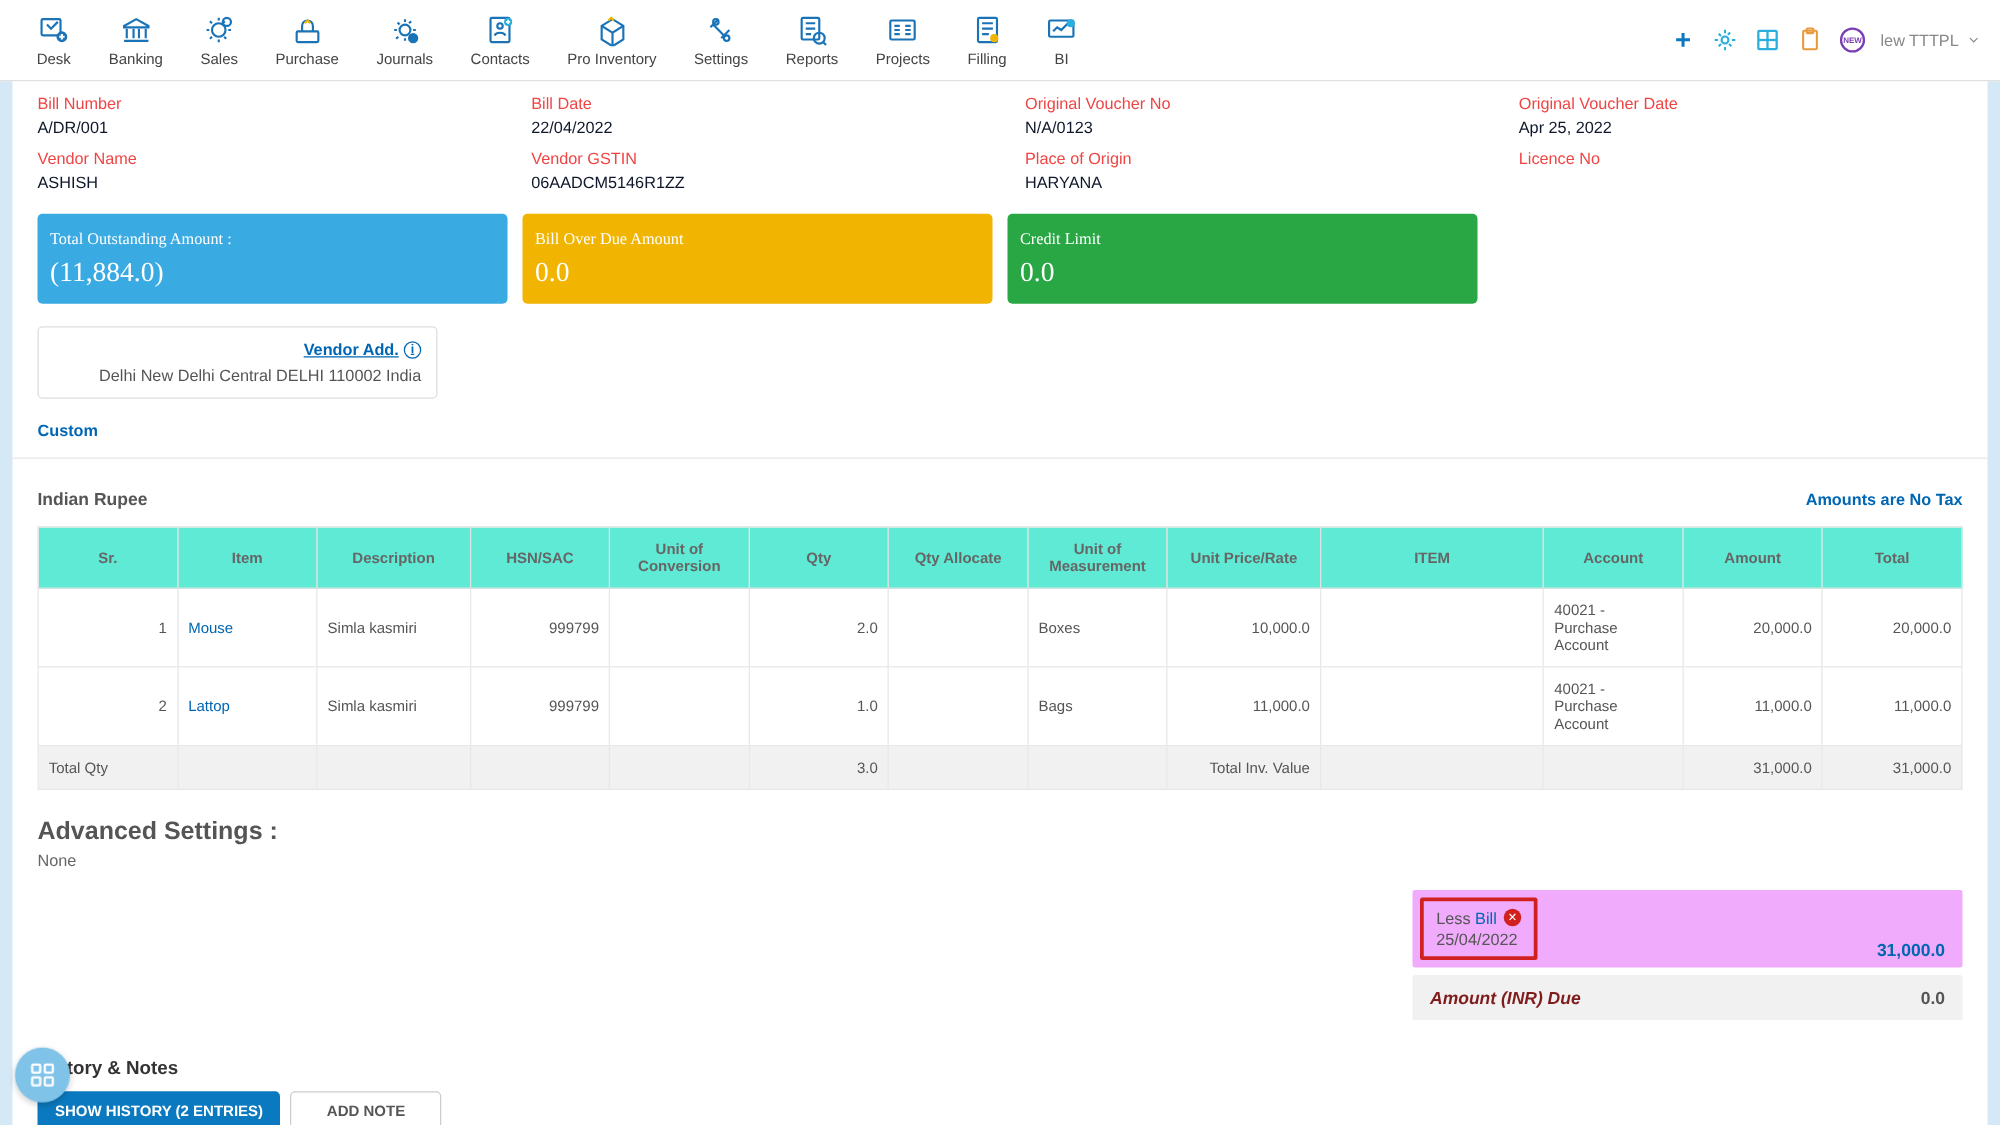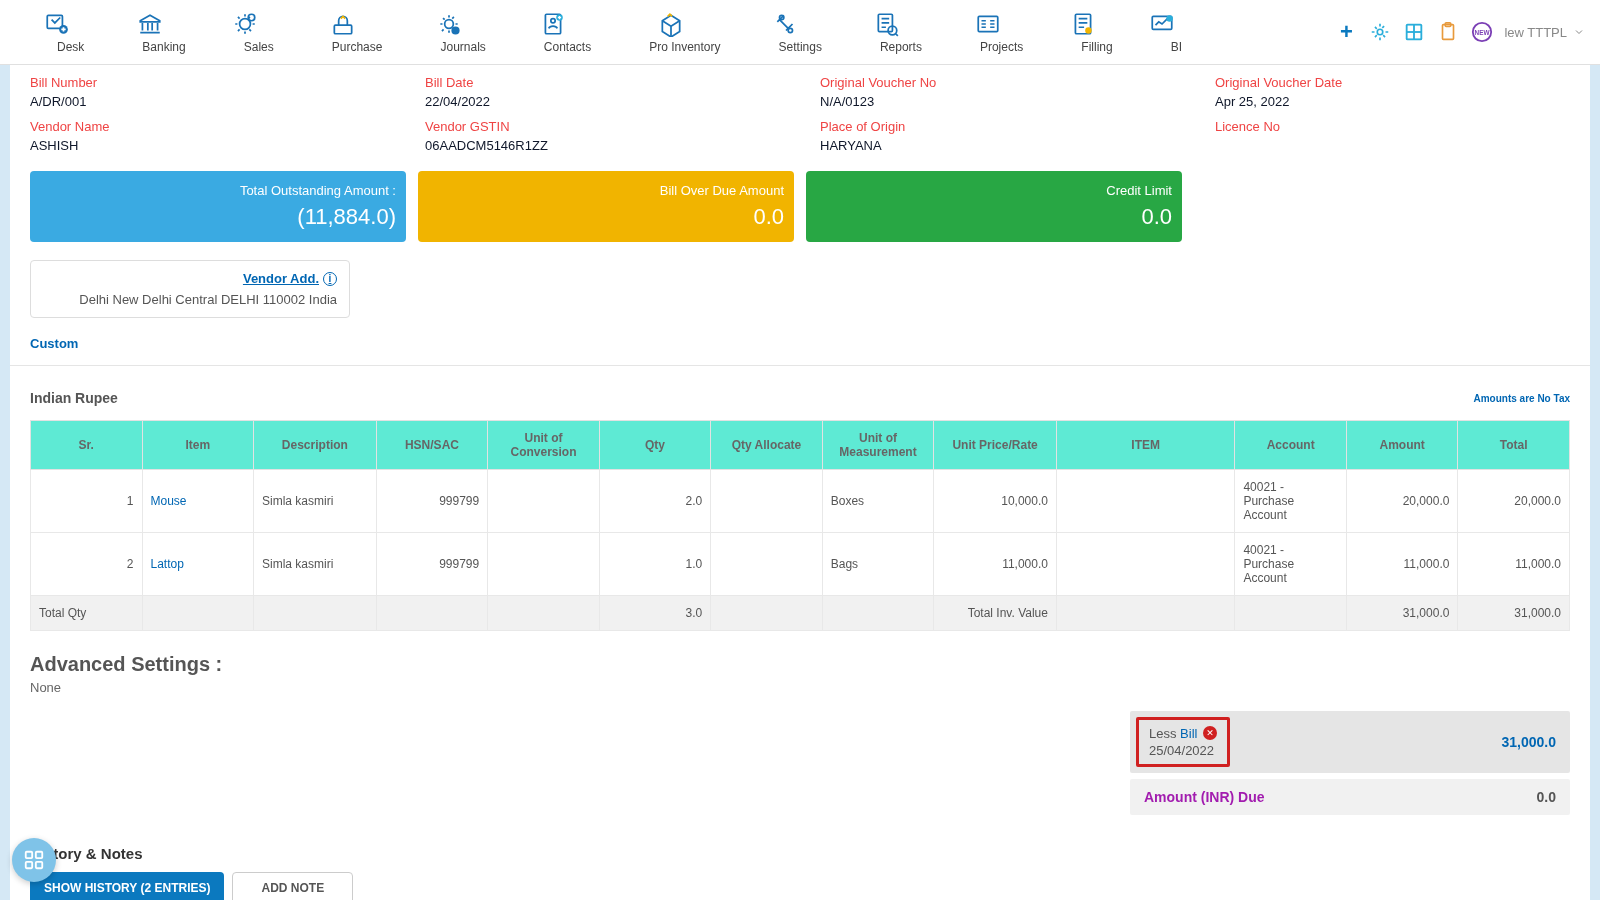--- a/index.html
+++ b/index.html
@@ -2,77 +2,77 @@
 <html><head>
   <meta charset="utf-8">
   <style>
     * { box-sizing: border-box; margin: 0; padding: 0; }
     body { font-family: -apple-system, BlinkMacSystemFont, "Segoe UI", Arial, sans-serif; background: #d5e8f5; font-size: 13px; color: #333; }
     
     .top-nav { background: #fff; display: flex; align-items: center; padding: 6px 15px; border-bottom: 1px solid #e0e0e0; }
     .nav-items { display: flex; gap: 2px; }
     .nav-item { display: flex; flex-direction: column; align-items: center; padding: 4px 14px; cursor: pointer; }
     .nav-icon { width: 28px; height: 28px; display: flex; align-items: center; justify-content: center; color: #1a73b7; }
-    .nav-label { font-size: 12px; color: #444; margin-top: 2px; margin-left: 28px; }
+    .nav-label { font-size: 12px; color: #444; margin-top: 2px; }
     .nav-right { margin-left: auto; display: flex; align-items: center; gap: 10px; }
     .nav-right-icon { width: 24px; height: 24px; display: flex; align-items: center; justify-content: center; color: #1a73b7; cursor: pointer; }
     .user-menu { color: #888; font-size: 13px; display: flex; align-items: center; gap: 6px; cursor: pointer; }
     
     .content-wrap { padding: 0 10px 15px 10px; }
     .main-panel { background: #fff; border-radius: 0 0 6px 6px; padding: 0 0 20px 0; }
     
     .bill-header { padding: 10px 20px; display: grid; grid-template-columns: repeat(4, 1fr); gap: 10px 40px; }
     .bh-block { }
     .bh-label { color: #ef4444; font-weight: 400; font-size: 13px; margin-bottom: 4px; }
     .bh-value { color: #0f172a; font-size: 13px; }
     
     .summary-cards { display: grid; grid-template-columns: repeat(4, 1fr); gap: 12px; padding: 8px 20px; }
-    .card { color: #fff; border-radius: 4px; padding: 12px 10px; text-align: right; }
+    .card { color: #fff; border-radius: 4px; padding: 12px 10px; text-align: left; font-family: Liberation Serif, serif; }
     .card-blue { background: #3aaae2; }
     .card-blue2 { background: #3aaae2; }
     .card-yellow { background: #f1b400; }
     .card-green { background: #28a744; }
     .card-title { font-size: 13px; margin-bottom: 6px; }
     .card-value { font-size: 22px; font-weight: 500; }
     
     .addr-box { margin: 10px 20px; width: 320px; border: 1px solid #ddd; border-radius: 4px; padding: 10px 12px; text-align: right; }
     .addr-title { color: #0066b3; font-weight: 600; text-decoration: underline; font-size: 13px; display: inline-flex; align-items: center; gap: 4px; }
     .addr-text { color: #555; font-size: 13px; margin-top: 6px; }
     
     .custom-link { color: #0066b3; font-weight: 600; font-size: 13px; padding: 8px 20px; display: inline-block; cursor: pointer; }
     .divider { border-top: 1px solid #e5e5e5; margin: 6px 0; }
     
     .table-area { padding: 18px 20px 10px 20px; }
     .table-top { display: flex; justify-content: space-between; align-items: center; margin-bottom: 14px; }
     .currency-label { color: #555; font-weight: 600; font-size: 14px; }
-    .no-tax { color: #0066b3; font-weight: 600; font-size: 10px; text-align: center; }
+    .no-tax { color: #0066b3; font-weight: 600; font-size: 13px; text-align: center; }
     
     table.items { width: 100%; border-collapse: collapse; font-size: 12px; }
     table.items th { background: #5eead4; color: #666; font-weight: 600; padding: 10px 8px; border: 1px solid #e2e2e2; text-align: center; font-size: 12px; }
     table.items td { border: 1px solid #e8e8e8; padding: 10px 8px; color: #555; vertical-align: middle; }
     table.items td.right, table.items th.right { text-align: right; }
     table.items td.left { text-align: left; }
     table.items .item-link { color: #0066b3; cursor: pointer; }
     table.items tr.total-row td { background: #f1f1f1; font-weight: 500; color: #555; }
     
     .adv-settings { padding: 12px 20px 6px 20px; }
     .adv-label { color: #555; font-weight: 600; font-size: 20px; }
     .adv-value { color: #666; margin-top: 4px; }
     
     .totals-right { padding: 10px 20px; display: flex; justify-content: flex-end; }
     .totals-box { width: 440px; }
     .tot-row { display: flex; justify-content: space-between; align-items: center; background: #f1f1f1; padding: 10px 14px; margin-bottom: 6px; border-radius: 2px; }
     .tot-row.highlight { border: 3px solid #d02020; border-radius: 2px; padding: 6px 10px; width: fit-content; background: transparent; }
-    .tot-row.highlight-wrap { background: #e5e5e5; padding: 6px 14px 6px 6px; display: flex; align-items: center; justify-content: space-between; }
+    .tot-row.highlight-wrap { background: #f0abfc; padding: 6px 14px 6px 6px; display: flex; align-items: flex-end; justify-content: space-between; }
     .less-bill-label { color: #555; font-size: 13px; }
     .less-bill-link { color: #0066b3; cursor: pointer; }
     .less-bill-date { color: #555; font-size: 13px; margin-top: 2px; }
     .less-bill-x { display: inline-flex; width: 14px; height: 14px; background: #d02020; color: #fff; border-radius: 50%; font-size: 9px; align-items: center; justify-content: center; vertical-align: top; margin-left: 2px; cursor: pointer; }
     .tot-amt { color: #0066b3; font-weight: 600; font-size: 14px; }
-    .due-label { color: #a21caf; font-weight: 600; font-size: 14px; }
+    .due-label { color: #7f1d1d; font-weight: 600; font-size: 14px; font-style: italic; }
     .due-val { color: #555; font-weight: 600; font-size: 14px; }
     
     .history-section { padding: 14px 20px; }
     .history-title { color: #333; font-weight: 700; font-size: 15px; margin-bottom: 10px; }
     .history-btns { display: flex; gap: 8px; }
     .btn-primary { background: #0b79bf; color: #fff; border: none; padding: 8px 14px; border-radius: 4px; font-size: 12px; font-weight: 600; cursor: pointer; }
     .btn-secondary { background: #fff; color: #555; border: 1px solid #ccc; padding: 8px 28px; border-radius: 4px; font-size: 12px; font-weight: 600; cursor: pointer; }
     
     .float-btn { position: fixed; bottom: 18px; left: 12px; width: 44px; height: 44px; background: #7fc3e8; border-radius: 50%; display: flex; align-items: center; justify-content: center; color: #fff; cursor: pointer; box-shadow: 0 2px 6px rgba(0,0,0,0.2); }
     

